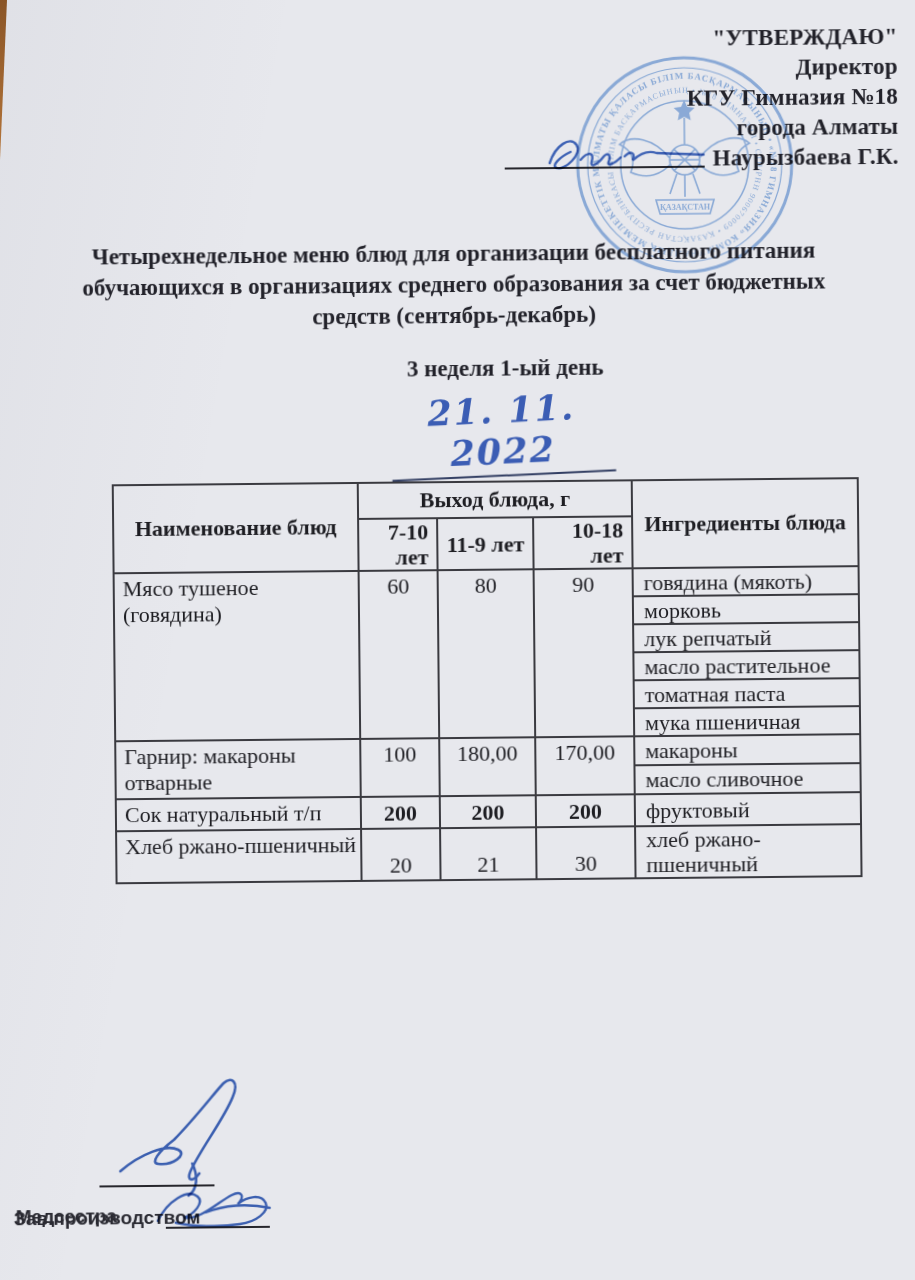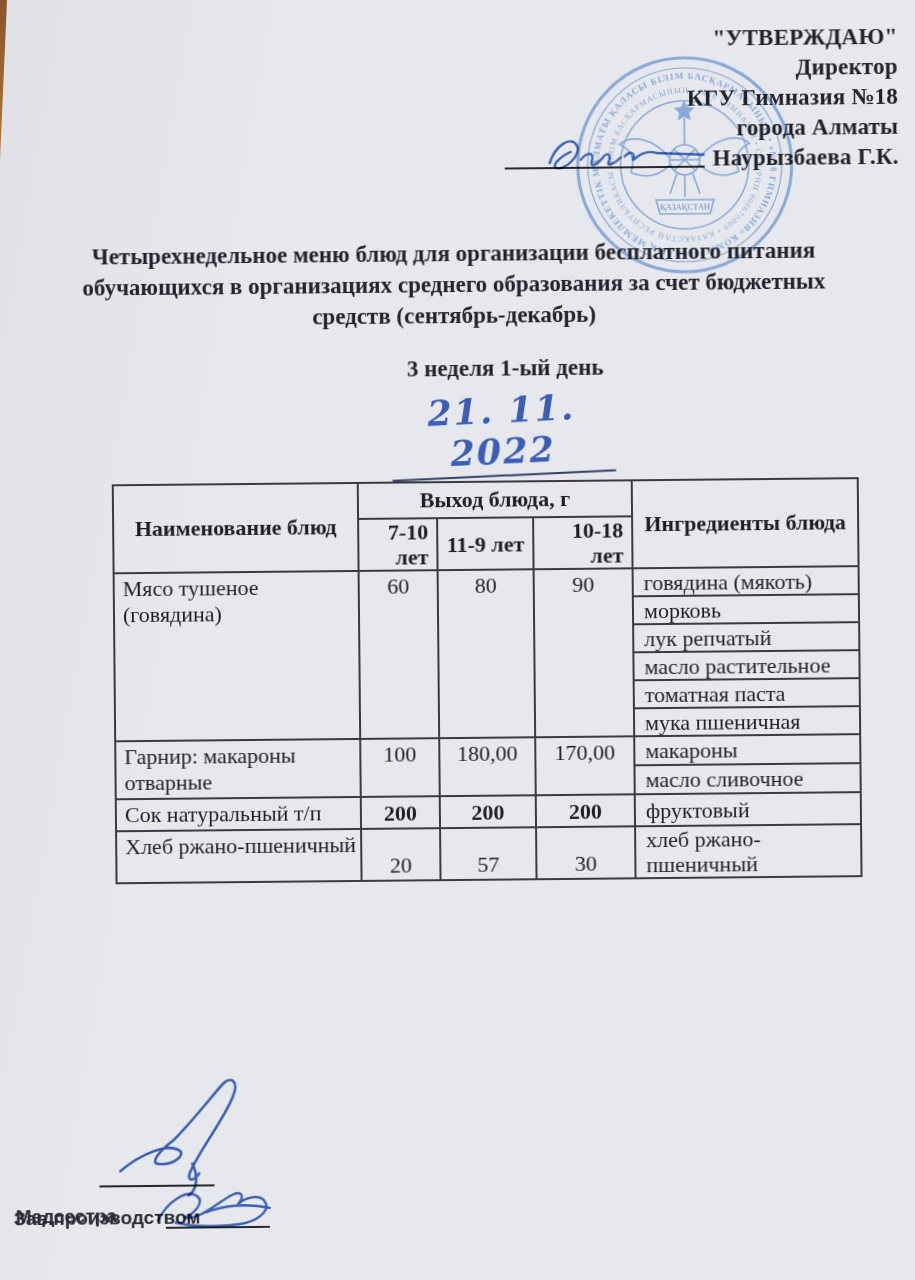--- a/index.html
+++ b/index.html
@@ -178,21 +178,21 @@
           <tr>
             <td rowspan="1" class="cell-name">Сок натуральный т/п</td>
             <td rowspan="1" class="cell-val va-middle">200</td>
             <td rowspan="1" class="cell-val va-middle">200</td>
             <td rowspan="1" class="cell-val va-middle">200</td>
             <td class="cell-ing">фруктовый</td>
           </tr>
           <tr>
             <td rowspan="1" class="cell-name">Хлеб ржано-пшеничный</td>
             <td rowspan="1" class="cell-val va-bottom">20</td>
-            <td rowspan="1" class="cell-val va-bottom">57</td>
+            <td rowspan="1" class="cell-val va-bottom">21</td>
             <td rowspan="1" class="cell-val va-bottom">30</td>
             <td class="cell-ing">хлеб ржано-пшеничный</td>
           </tr>
         </tbody>
     </table>
 
     <div class="foot-label" style="left:10px;top:1202px">Медсестра</div>
     <div class="foot-line" style="left:94px;top:1182px;width:115px"></div>
     <svg class="hand" style="left:95px;top:1072px" width="160" height="125" viewBox="0 0 160 125">
       <g fill="none" stroke="#3b5fb0" stroke-width="2.6" stroke-linecap="round">

